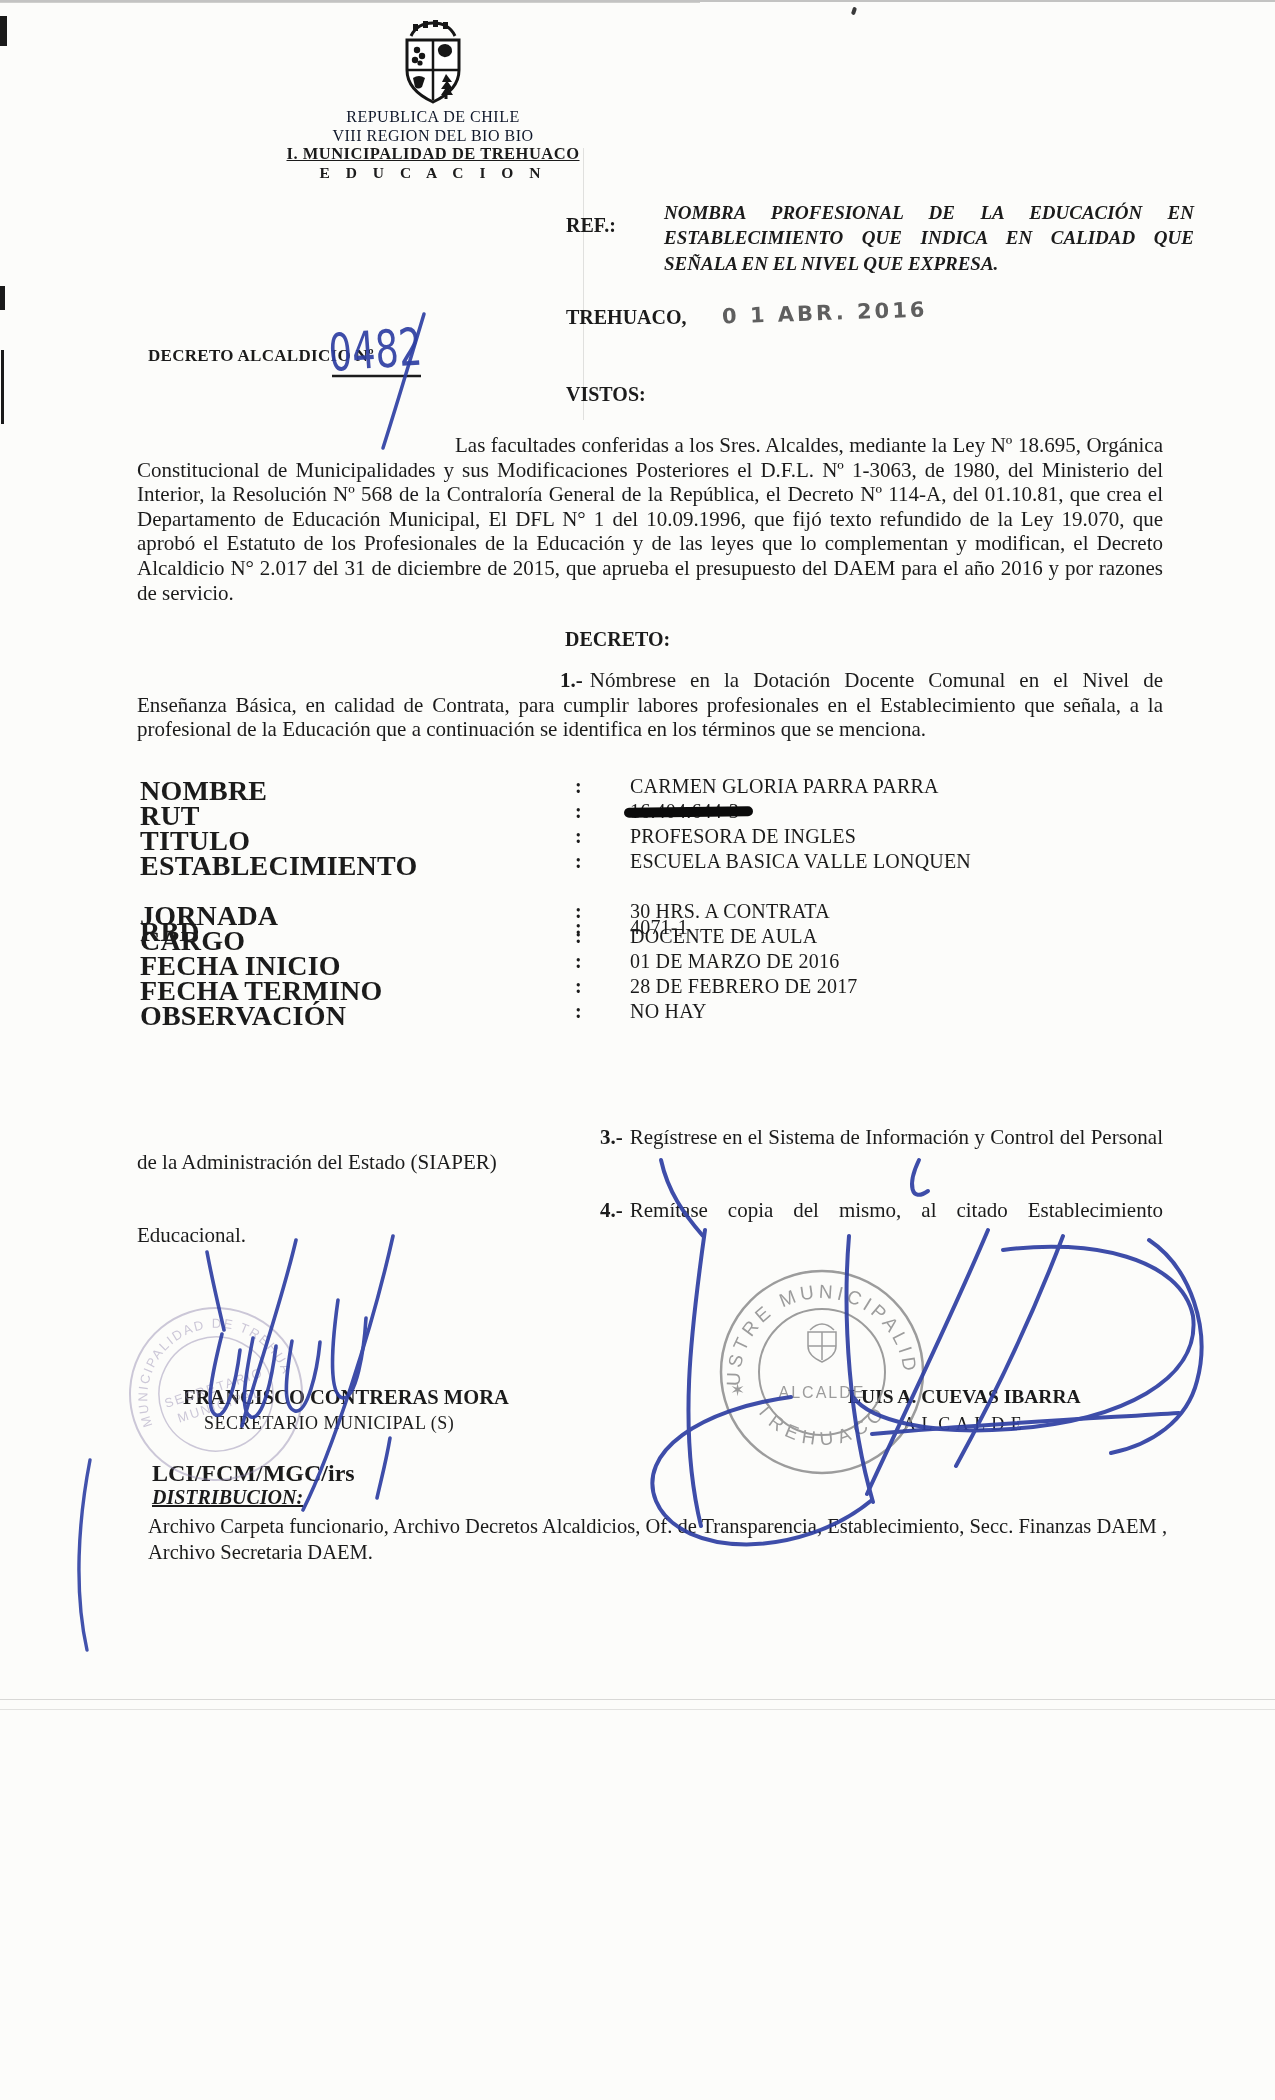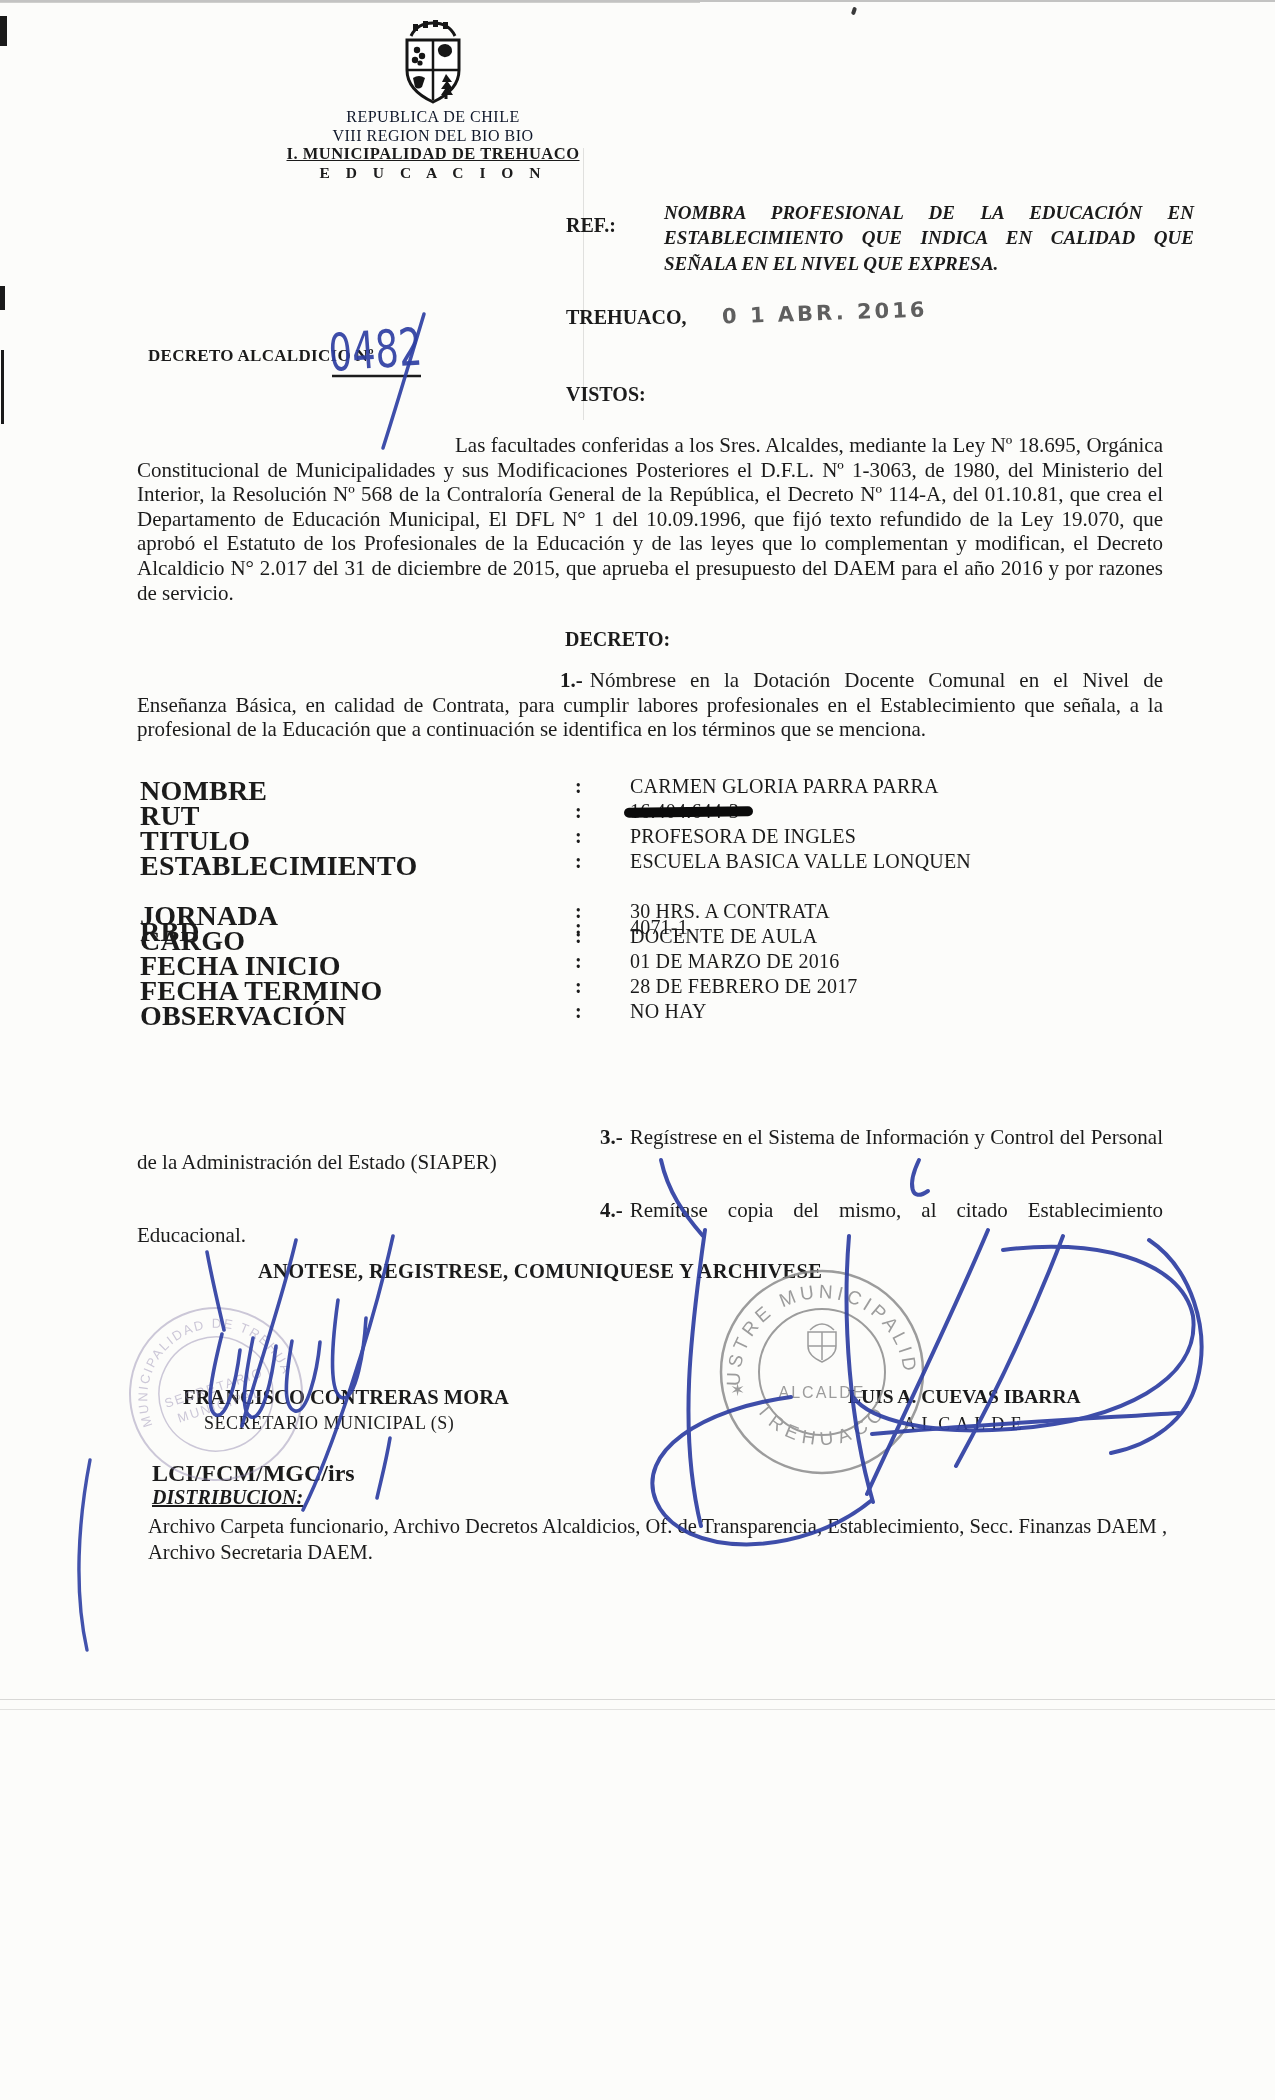--- a/index.html
+++ b/index.html
@@ -151,21 +151,20 @@
   </div>
   <div class="abs trow" style="top:1000px;">
     <span class="tlabel">OBSERVACIÓN</span>
     <span class="tcolon">:</span>
     <span class="tvalue">NO HAY</span>
   </div>
 
   <p class="abs para art" style="top:1125px;text-indent:463px;"><b>3.-</b><span>Regístrese en el Sistema de Información y Control del Personal de la Administración del Estado (SIAPER)</span></p>
   <p class="abs para art" style="top:1198px;text-indent:463px;"><b>4.-</b><span>Remítase copia del mismo, al citado Establecimiento Educacional.</span></p>
 
-  <div class="abs closing">ANOTESE, REGISTRESE, COMUNIQUESE Y ARCHIVESE</div>
 
   <div class="abs sig-name-l">FRANCISCO CONTRERAS MORA</div>
   <div class="abs sig-title-l">SECRETARIO MUNICIPAL (S)</div>
   <div class="abs sig-name-r">LUIS A. CUEVAS IBARRA</div>
   <div class="abs sig-title-r">A L C A L D E</div>
 
   <div class="abs initials">LCI/FCM/MGC/irs</div>
   <div class="abs distlbl">DISTRIBUCION:</div>
   <p class="abs disttext">Archivo Carpeta funcionario, Archivo Decretos Alcaldicios, Of. de Transparencia, Establecimiento, Secc. Finanzas DAEM , Archivo Secretaria DAEM.</p>
 

